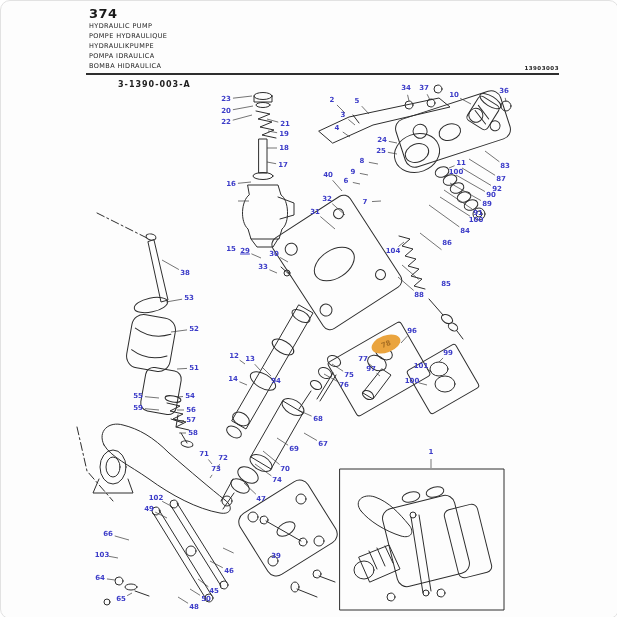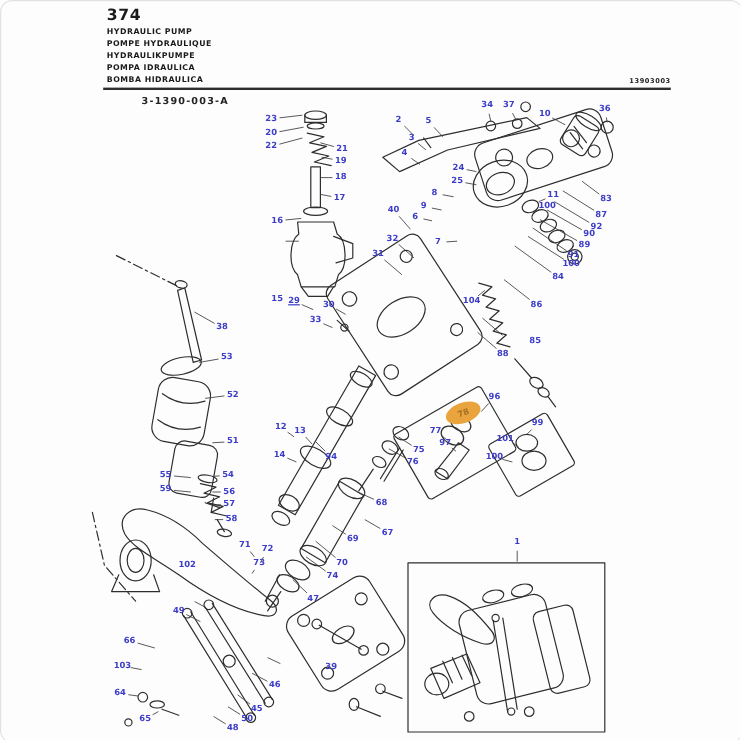--- a/index.html
+++ b/index.html
@@ -2,21 +2,21 @@
 <html><head>
 <meta charset="utf-8">
 <style>
   html,body{margin:0;padding:0;background:#fff;}
   #page{
     position:relative;width:617px;height:617px;overflow:hidden;
     background:#fdfdfd;border:1px solid #e2e2e2;border-radius:10px;
     font-family:"DejaVu Sans",sans-serif;
   }
   .pgnum{position:absolute;left:88px;top:5px;font-size:13px;font-weight:bold;color:#1a1a1a;letter-spacing:.5px;}
-  .lang{position:absolute;left:88px;font-size:6.5px;font-weight:bold;color:#1a1a1a;letter-spacing:.4px;}
+  .lang{position:absolute;left:88px;font-size:6.5px;font-weight:normal;color:#1a1a1a;letter-spacing:.4px;}
   .rule{position:absolute;left:85px;top:72px;width:473px;height:2px;background:#2e2e2e;}
   .docnum{position:absolute;left:488px;top:64px;width:70px;text-align:right;font-size:5.5px;font-weight:bold;color:#222;letter-spacing:.5px;}
   .dwgcode{position:absolute;left:117px;top:79px;font-size:8px;font-weight:bold;color:#222;letter-spacing:1px;}
   svg.art{position:absolute;left:0;top:0;}
   #art path,#art rect,#art circle,#art ellipse,#art line,#art polyline{
     fill:none;stroke:#2e2e2e;stroke-width:1;stroke-linecap:round;stroke-linejoin:round;
   }
   #leader-lines line{stroke:#3a3a3a;stroke-width:.7;}
   .callout{
     position:absolute;transform:translate(-50%,-50%);
@@ -367,21 +367,21 @@
       <span class="callout" style="left: 460px; top: 162px; color: rgb(60, 60, 200);">11</span>
       <span class="callout" style="left: 455px; top: 171px; color: rgb(60, 60, 200);">100</span>
       <span class="callout" style="left: 504px; top: 165px; color: rgb(60, 60, 200);">83</span>
       <span class="callout" style="left: 500px; top: 178px; color: rgb(60, 60, 200);">87</span>
       <span class="callout" style="left: 496px; top: 188px; color: rgb(60, 60, 200);">92</span>
       <span class="callout" style="left: 490px; top: 194px; color: rgb(60, 60, 200);">90</span>
       <span class="callout" style="left: 486px; top: 203px; color: rgb(60, 60, 200);">89</span>
       <span class="callout" style="left: 477px; top: 212px; color: rgb(60, 60, 200);">91</span>
       <span class="callout" style="left: 475px; top: 219px; color: rgb(60, 60, 200);">100</span>
       <span class="callout" style="left: 464px; top: 230px; color: rgb(60, 60, 200);">84</span>
-      <span class="callout" style="left: 446px; top: 253px; color: rgb(60, 60, 200);">86</span>
+      <span class="callout" style="left: 446px; top: 242px; color: rgb(60, 60, 200);">86</span>
       <span class="callout" style="left: 423px; top: 283px; color: rgb(60, 60, 200); padding-left: 44px;">85</span>
       <span class="callout" style="left: 418px; top: 294px; color: rgb(60, 60, 200);">88</span>
       <span class="callout" style="left: 392px; top: 250px; color: rgb(60, 60, 200);">104</span>
       <span class="callout" style="left: 244px; top: 250px; color: rgb(60, 60, 200); text-decoration: underline;">29</span>
       <span class="callout" style="left: 273px; top: 253px; color: rgb(60, 60, 200);">30</span>
       <span class="callout" style="left: 262px; top: 266px; color: rgb(60, 60, 200);">33</span>
       <span class="callout" style="left: 184px; top: 272px; color: rgb(60, 60, 200); text-align: right;">38</span>
       <span class="callout" style="left: 188px; top: 297px; color: rgb(60, 60, 200);">53</span>
       <span class="callout" style="left: 193px; top: 328px; color: rgb(60, 60, 200);">52</span>
       <span class="callout" style="left: 193px; top: 367px; color: rgb(60, 60, 200);">51</span>
@@ -390,21 +390,21 @@
       <span class="callout" style="left: 232px; top: 378px; color: rgb(60, 60, 200);">14</span>
       <span class="callout" style="left: 189px; top: 395px; color: rgb(60, 60, 200);">54</span>
       <span class="callout" style="left: 137px; top: 395px; color: rgb(60, 60, 200);">55</span>
       <span class="callout" style="left: 137px; top: 407px; color: rgb(60, 60, 200);">59</span>
       <span class="callout" style="left: 190px; top: 409px; color: rgb(60, 60, 200);">56</span>
       <span class="callout" style="left: 190px; top: 419px; color: rgb(60, 60, 200);">57</span>
       <span class="callout" style="left: 192px; top: 432px; color: rgb(60, 60, 200);">58</span>
       <span class="callout" style="left: 203px; top: 453px; color: rgb(60, 60, 200);">71</span>
       <span class="callout" style="left: 222px; top: 457px; color: rgb(60, 60, 200);">72</span>
       <span class="callout" style="left: 215px; top: 468px; color: rgb(60, 60, 200);">73</span>
-      <span class="callout" style="left: 155px; top: 470px; color: rgb(60, 60, 200);">102</span>
+      <span class="callout" style="left: 155px; top: 497px; color: rgb(60, 60, 200);">102</span>
       <span class="callout" style="left: 148px; top: 508px; color: rgb(60, 60, 200);">49</span>
       <span class="callout" style="left: 107px; top: 533px; color: rgb(60, 60, 200);">66</span>
       <span class="callout" style="left: 101px; top: 554px; color: rgb(60, 60, 200);">103</span>
       <span class="callout" style="left: 99px; top: 577px; color: rgb(60, 60, 200);">64</span>
       <span class="callout" style="left: 120px; top: 598px; color: rgb(60, 60, 200);">65</span>
       <span class="callout" style="left: 239px; top: 555px; color: rgb(60, 60, 200); margin-left: 36px;">39</span>
       <span class="callout" style="left: 228px; top: 570px; color: rgb(60, 60, 200);">46</span>
       <span class="callout" style="left: 213px; top: 590px; color: rgb(60, 60, 200);">45</span>
       <span class="callout" style="left: 205px; top: 598px; color: rgb(60, 60, 200);">50</span>
       <span class="callout" style="left: 193px; top: 606px; color: rgb(60, 60, 200);">48</span>

